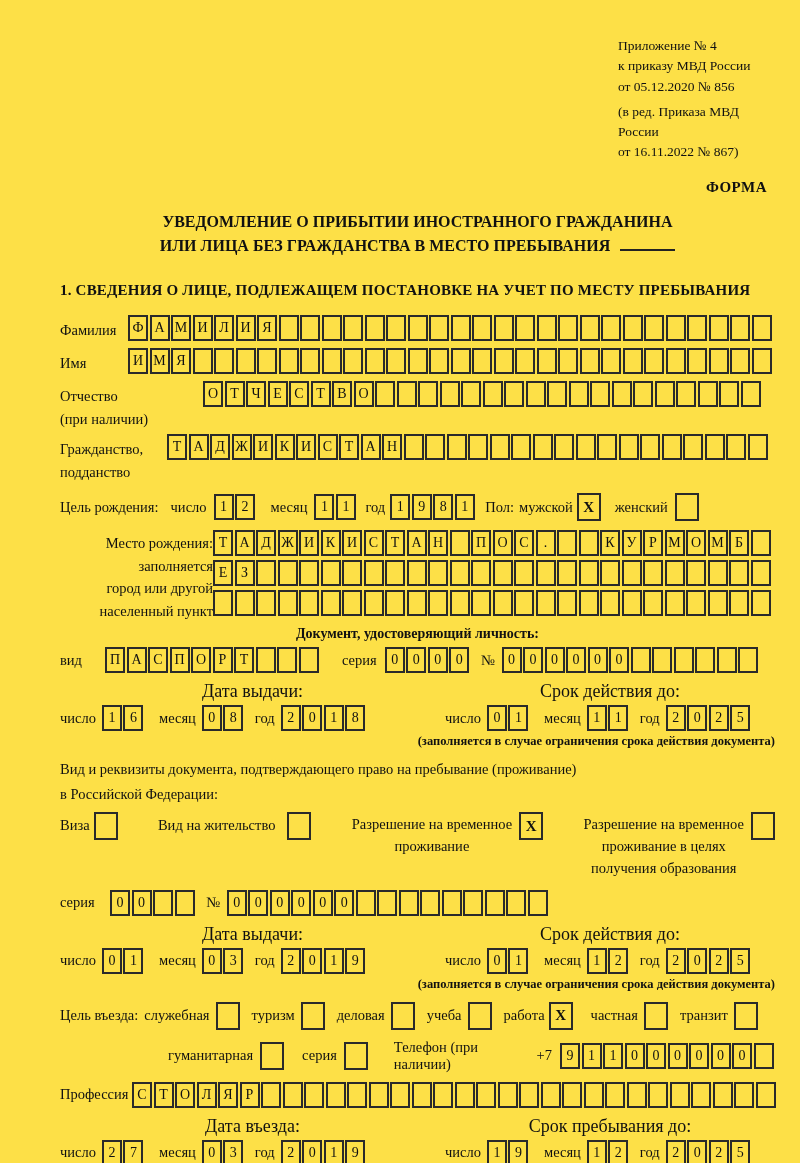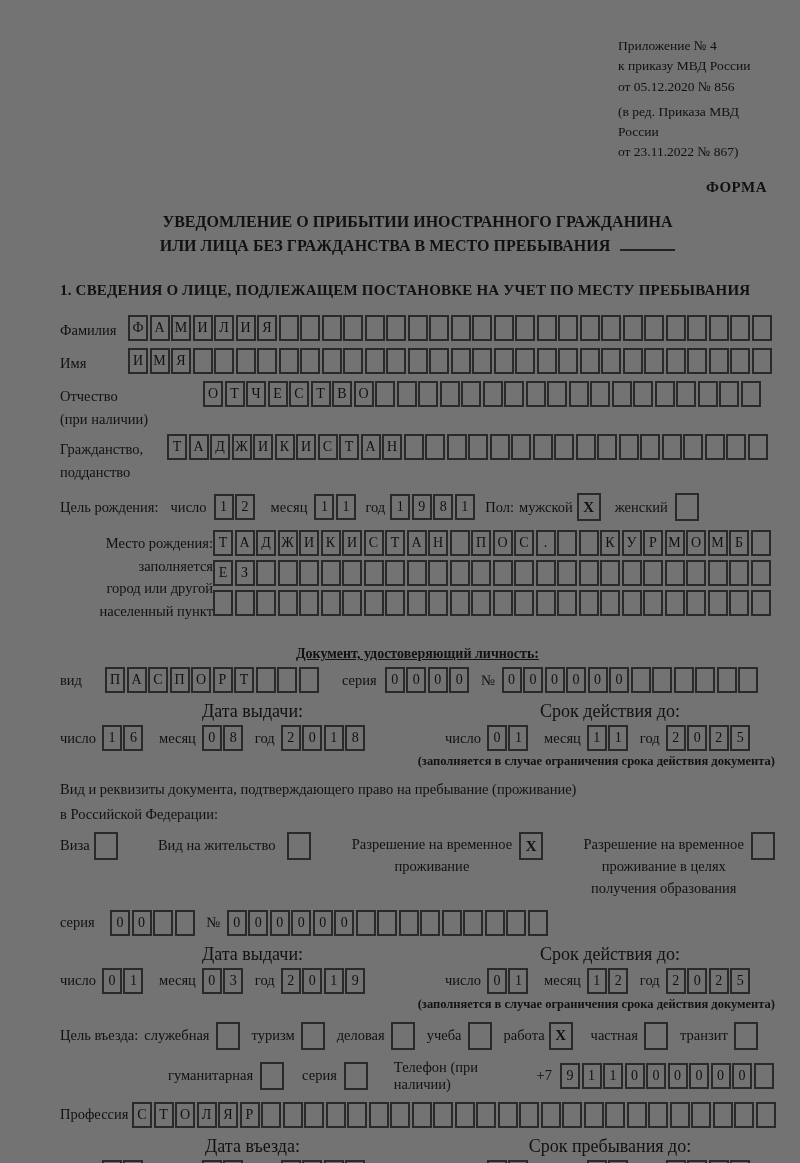--- a/index.html
+++ b/index.html
@@ -1,18 +1,18 @@
 <!DOCTYPE html>
 <html><head>
 <meta charset="utf-8">
 <style>
   html,body{margin:0;padding:0;background:#fff;}
   .page{
     width:800px;height:1163px;box-sizing:border-box;overflow:hidden;
-    background:#737373;color:#111;
+    background:#fde047;color:#111;
     font-family:"Liberation Serif","DejaVu Serif",serif;
     padding:36px 25px 0 60px;position:relative;
   }
   
   .appendix{margin-left:558px;font-size:13.5px;line-height:1.5;}
   .appendix .gap{margin-top:5px;}
   .forma{text-align:right;font-weight:bold;font-size:15px;letter-spacing:.5px;margin-top:16px;padding-right:8px;}
   
   .title{text-align:center;font-weight:bold;font-size:16px;line-height:1.5;margin-top:14px;}
   .t-underline{display:inline-block;width:55px;border-bottom:2.5px solid #222;margin-left:10px;height:14px;}
@@ -30,21 +30,21 @@
   }
   .checkbox{
     flex:0 0 auto;display:inline-flex;box-sizing:border-box;width:24px;height:28px;
     border:2px solid #2a2a2a;align-items:center;justify-content:center;
     font-size:15px;font-weight:bold;vertical-align:middle;margin-left:7px;
   }
   .inline-row{align-items:center;}
   .sub-lbl{font-size:14.5px;margin:0 7px 0 14px;}
   .sub-lbl.first{margin-left:12px;}
   .stack{display:flex;flex-direction:column;gap:4px;}
-  .center-bold{font-weight:bold;font-size:14px;text-align:center;margin-top:24px;text-decoration:underline;}
+  .center-bold{font-weight:bold;font-size:14px;text-align:center;margin-top:4px;}
   .num-sign{font-size:14.5px;margin:0 7px 0 10px;align-self:center;}
   
   .dates-block{display:flex;margin-top:8px;}
   .dates-col{display:flex;flex-direction:column;}
   .dates-col.left{flex:0 0 385px;}
   .dates-col.right{flex:1 1 auto;}
   .dates-heading{font-size:18px;text-align:center;margin-bottom:3px;}
   .dates-row{display:flex;align-items:center;}
   .dates-row .sub-lbl{margin:0 6px 0 0;}
   .dates-row .sub-lbl.m{margin-left:14px;} .dates-row .sub-lbl.y{margin-left:10px;}
@@ -66,21 +66,21 @@
 </head>
 <body>
 
 <div class="page">
 
   <div class="appendix">
     <div>Приложение № 4</div>
     <div>к приказу МВД России</div>
     <div>от 05.12.2020 № 856</div>
     <div class="gap">(в ред. Приказа МВД России</div>
-    <div>от 23.11.2022 № 867)</div>
+    <div>от 16.11.2022 № 867)</div>
   </div>
 
   <div class="forma">ФОРМА</div>
 
   <div class="title">
     <div>УВЕДОМЛЕНИЕ О ПРИБЫТИИ ИНОСТРАННОГО ГРАЖДАНИНА</div>
     <div><span>ИЛИ ЛИЦА БЕЗ ГРАЖДАНСТВА В МЕСТО ПРЕБЫВАНИЯ</span><span class="t-underline"></span></div>
   </div>
 
   <div class="sec-heading">1. СВЕДЕНИЯ О ЛИЦЕ, ПОДЛЕЖАЩЕМ ПОСТАНОВКЕ НА УЧЕТ ПО МЕСТУ ПРЕБЫВАНИЯ</div>

